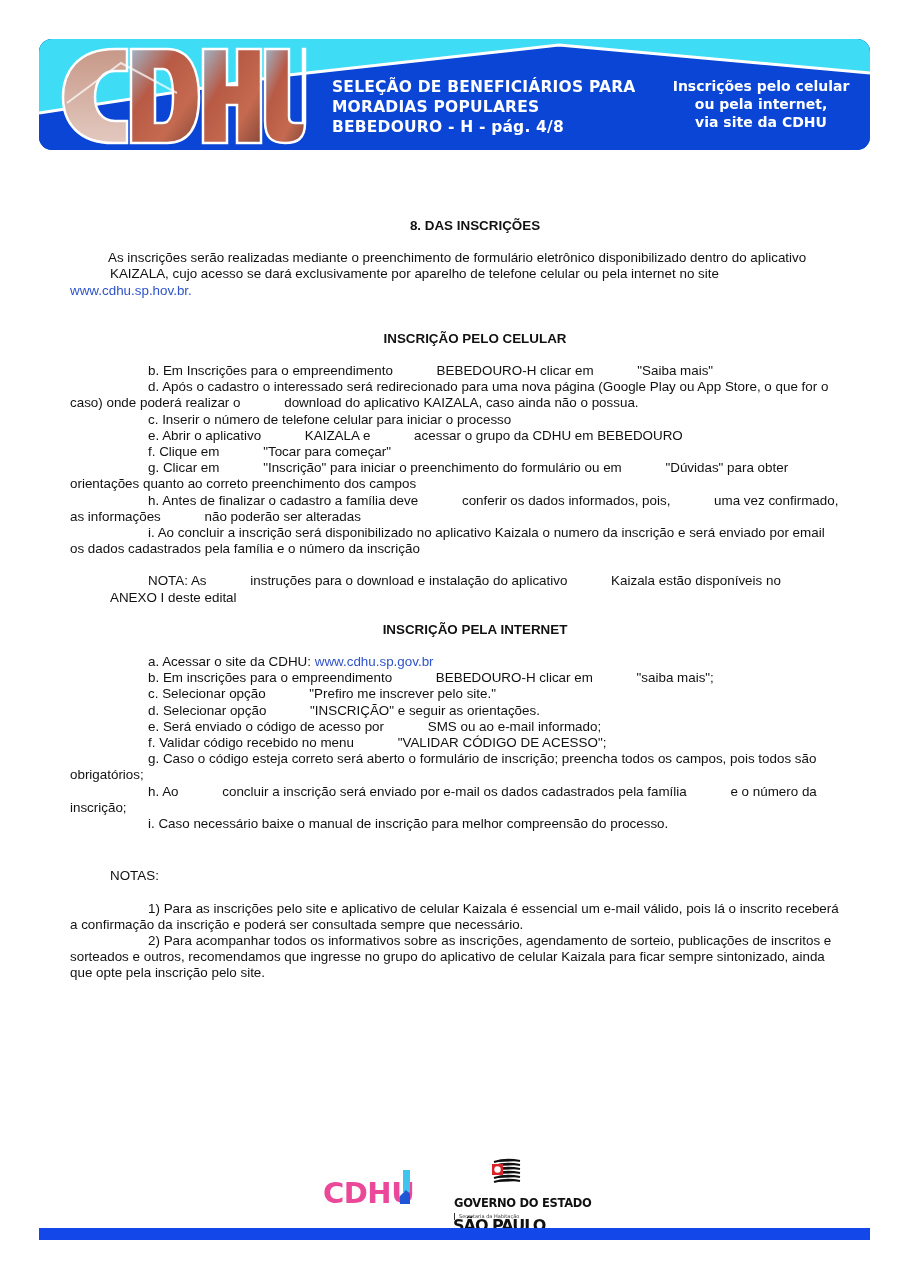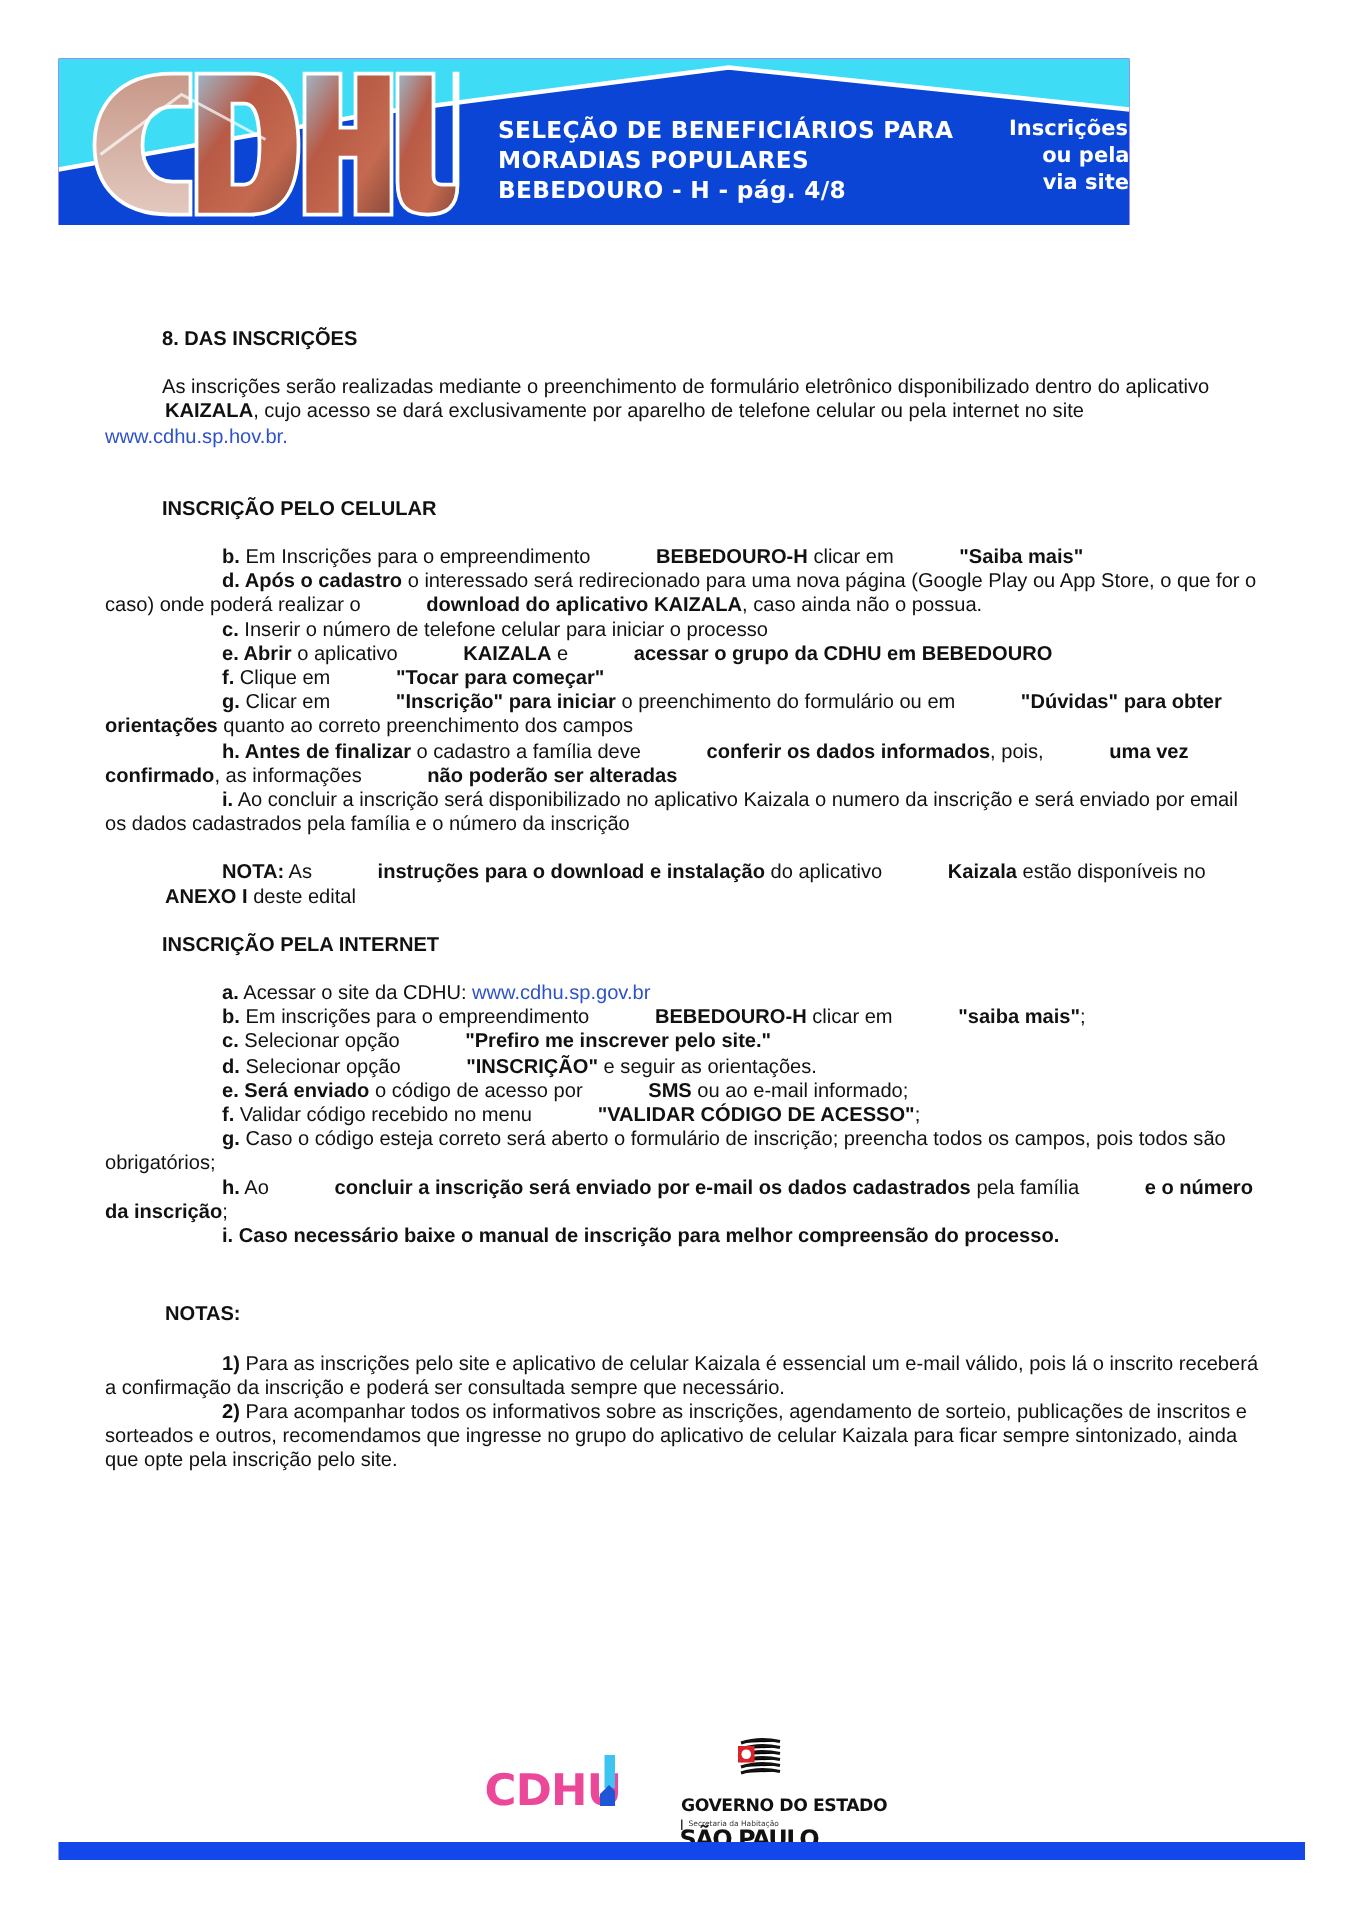--- a/index.html
+++ b/index.html
@@ -1,39 +1,39 @@
 <!DOCTYPE html>
 <html><head>
 <meta charset="utf-8">
 <style>
   html, body { margin: 0; padding: 0; background: #ffffff; }
   body { width: 910px; height: 1280px; position: relative; overflow: hidden;
          font-family: "DejaVu Sans", sans-serif; color: #111; }
 
   
-  .banner { position: absolute; left: 39px; top: 39px; width: 714px; height: 111px;
-            background: #6d28d9; overflow: hidden; }
+  .banner { position: absolute; left: 39px; top: 39px; width: 831px; height: 111px;
+            background: #0369a1; overflow: hidden; border-radius: 13px; }
   .banner .sky { position: absolute; left: 0; top: 0; width: 100%; height: 100%; }
   .logo-cdhu { position: absolute; left: 18px; top: 4px; width: 250px; height: 104px; }
   .banner-title { position: absolute; left: 293px; top: 38px; color: #ffffff;
                   font-family: "DejaVu Sans", sans-serif; font-weight: bold; font-size: 15.5px;
                   line-height: 20px; letter-spacing: 0.2px; }
   .banner-title div { white-space: nowrap; }
   .banner-sub { position: absolute; left: 622px; top: 38px; width: 200px; color: #ffffff;
                 font-weight: bold; font-size: 14px; line-height: 18px; text-align: center; }
   .banner-sub div { white-space: nowrap; }
 
   
   .content { position: absolute; left: 70px; top: 218px; width: 772px;
              font-family: "Liberation Sans", sans-serif; font-size: 13.4px; line-height: 16.2px;
              color: #111; }
   .content p { margin: 0; }
-  .content b { font-weight: bold; padding-left: 40px; }
+  .content b { font-weight: normal; padding-left: 40px; }
   .ind { text-indent: 38px; }
-  .heading { font-weight: bold; padding-left: 38px; }
+  .heading { font-weight: bold; padding-left: 38px; text-align: center; }
   .link { color: #2e53c9; }
   .gap-s { height: 16px; }
   .gap-m { height: 20px; }
 
   
   .footer-logos { position: absolute; left: 320px; top: 1158px; width: 280px; height: 68px; }
   .cdhu-small { position: absolute; left: 3px; top: 18px; font-family: "DejaVu Sans", sans-serif;
                 font-weight: bold; font-size: 29px; color: #ec4899; letter-spacing: -0.5px; }
   .cdhu-mark { position: absolute; left: 80px; top: 12px; width: 10px; height: 34px; }
   .sp-flag { position: absolute; left: 170px; top: 0px; width: 32px; height: 26px; }

